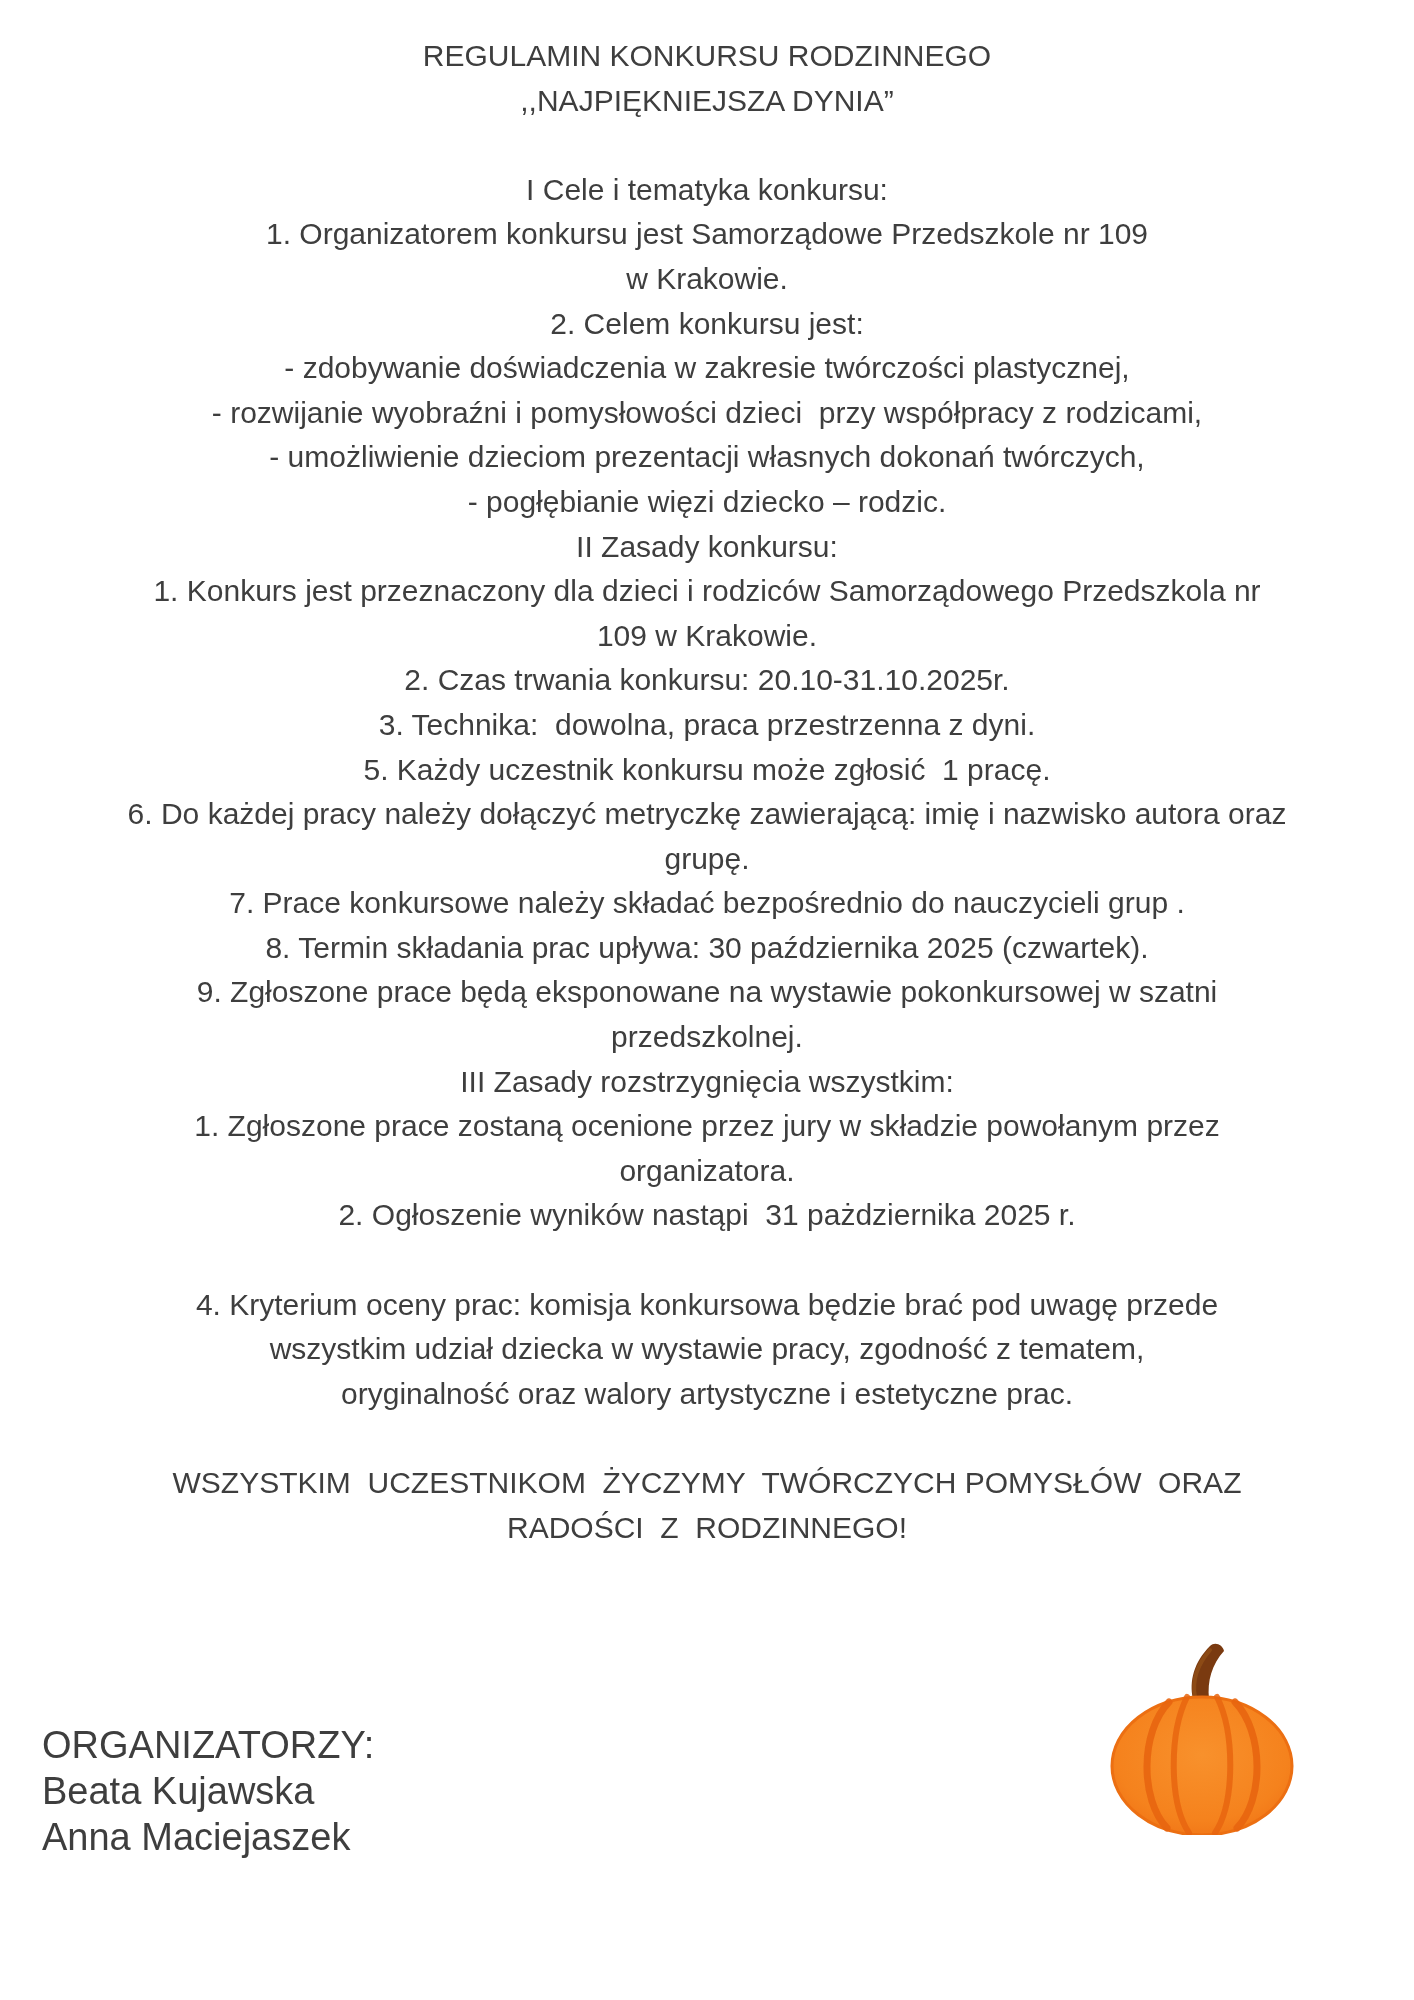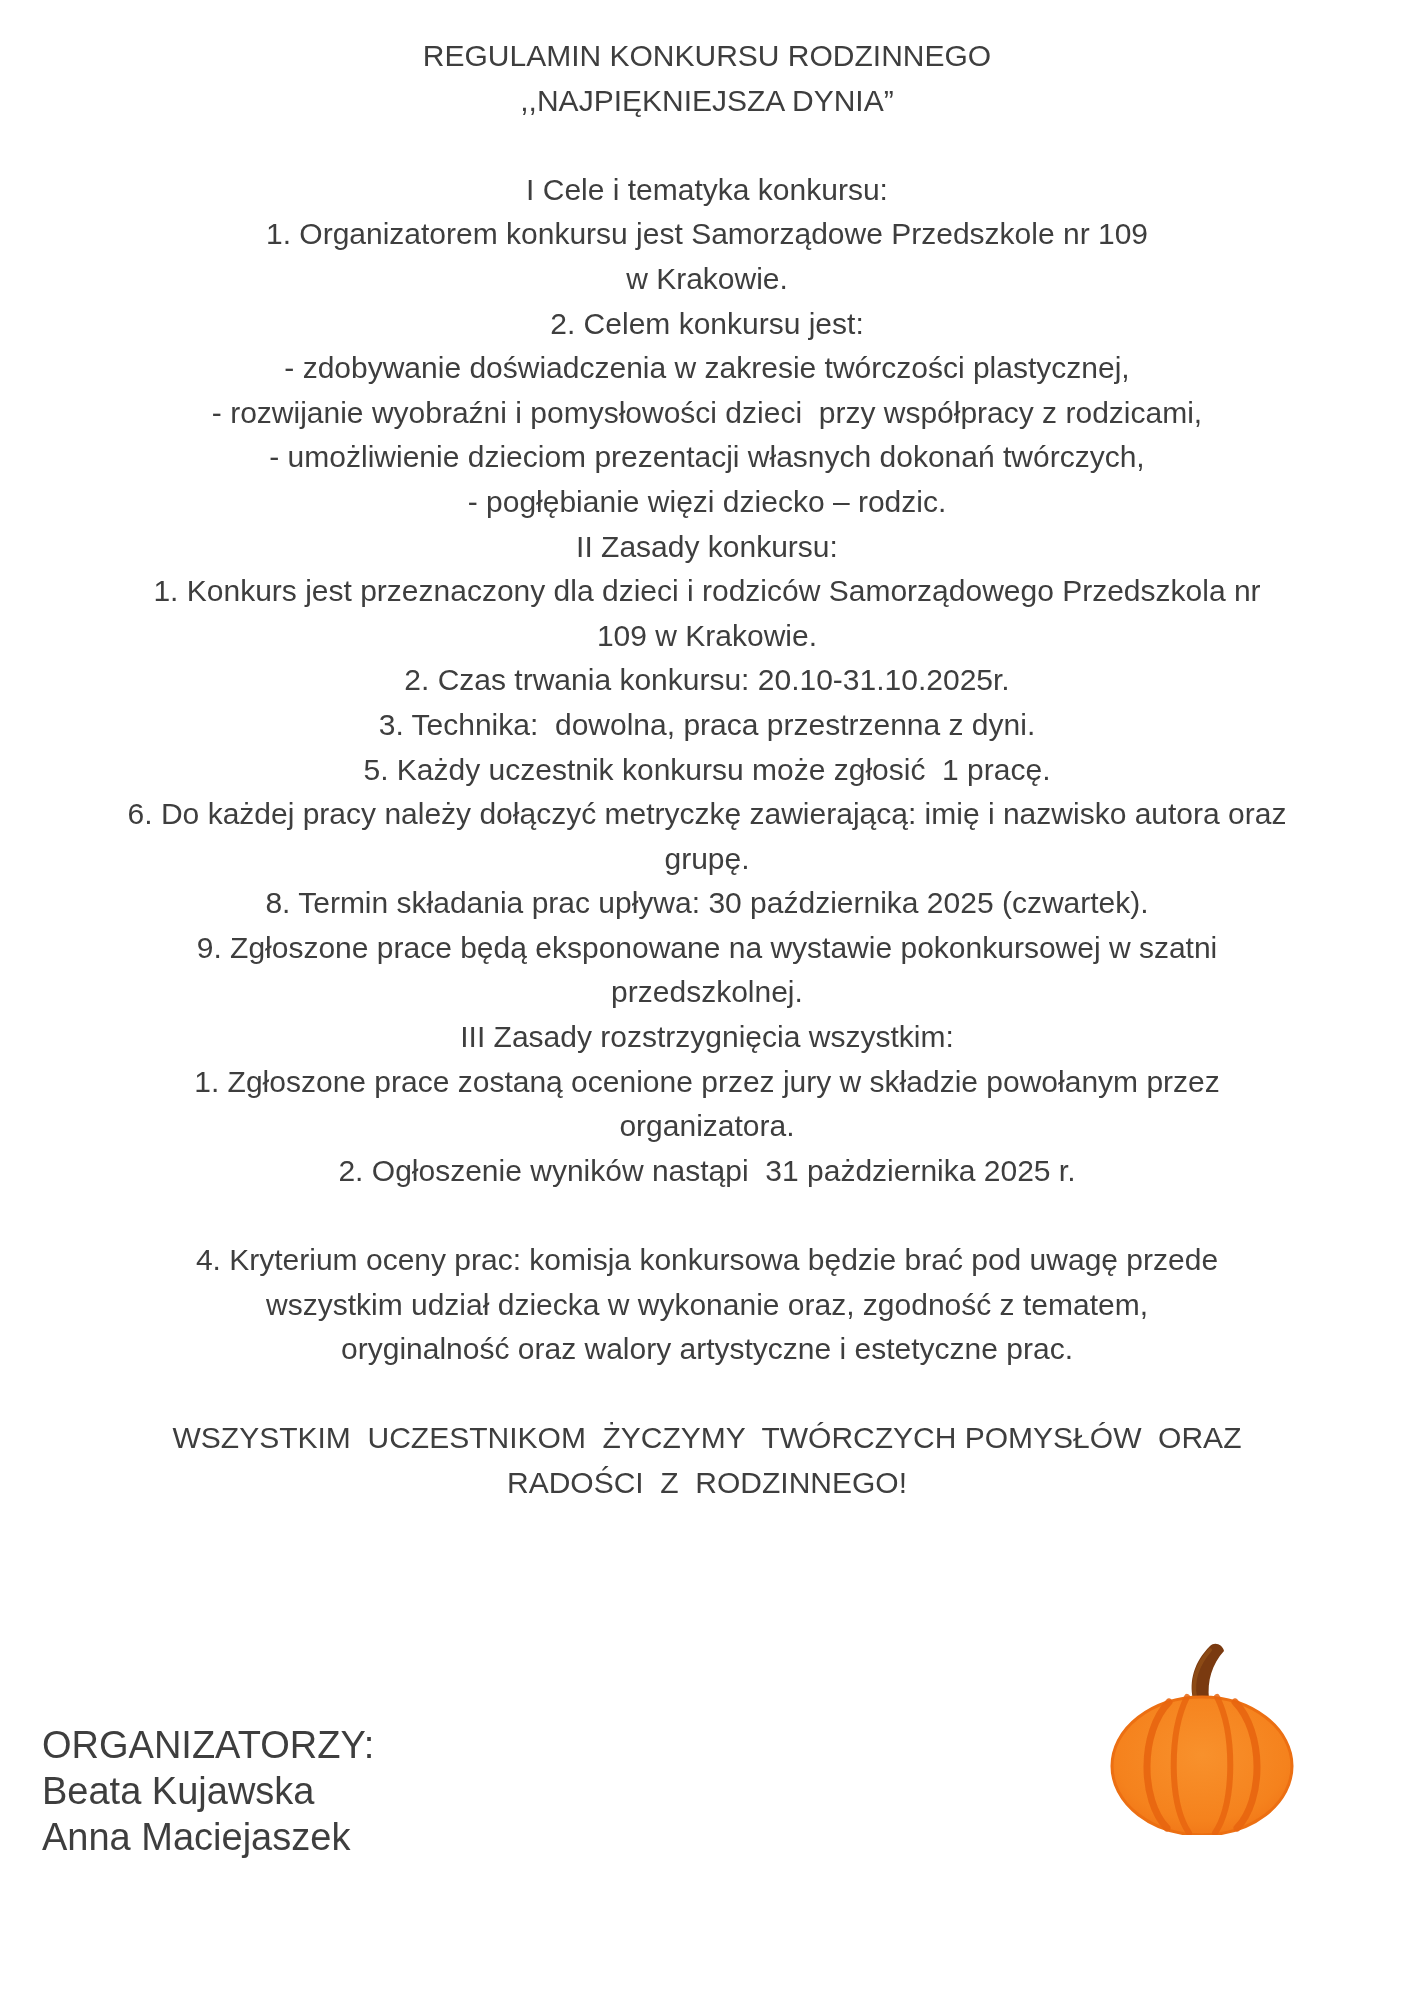--- a/index.html
+++ b/index.html
@@ -66,30 +66,31 @@
         <div class="doc-line">- umożliwienie dzieciom prezentacji własnych dokonań twórczych,</div>
         <div class="doc-line">- pogłębianie więzi dziecko – rodzic.</div>
         <div class="doc-line">II Zasady konkursu:</div>
         <div class="doc-line">1. Konkurs jest przeznaczony dla dzieci i rodziców Samorządowego Przedszkola nr</div>
         <div class="doc-line">109 w Krakowie.</div>
         <div class="doc-line">2. Czas trwania konkursu: 20.10-31.10.2025r.</div>
         <div class="doc-line">3. Technika:  dowolna, praca przestrzenna z dyni.</div>
         <div class="doc-line">5. Każdy uczestnik konkursu może zgłosić  1 pracę.</div>
         <div class="doc-line">6. Do każdej pracy należy dołączyć metryczkę zawierającą: imię i nazwisko autora oraz</div>
         <div class="doc-line">grupę.</div>
+        <div class="doc-line">7. Prace konkursowe należy składać bezpośrednio do nauczycieli grup .</div>
         <div class="doc-line">8. Termin składania prac upływa: 30 października 2025 (czwartek).</div>
         <div class="doc-line">9. Zgłoszone prace będą eksponowane na wystawie pokonkursowej w szatni</div>
         <div class="doc-line">przedszkolnej.</div>
         <div class="doc-line">III Zasady rozstrzygnięcia wszystkim:</div>
         <div class="doc-line">1. Zgłoszone prace zostaną ocenione przez jury w składzie powołanym przez</div>
         <div class="doc-line">organizatora.</div>
         <div class="doc-line">2. Ogłoszenie wyników nastąpi  31 pażdziernika 2025 r.</div>
         <div class="doc-line"></div>
         <div class="doc-line">4. Kryterium oceny prac: komisja konkursowa będzie brać pod uwagę przede</div>
-        <div class="doc-line">wszystkim udział dziecka w wykonanie oraz, zgodność z tematem,</div>
+        <div class="doc-line">wszystkim udział dziecka w wystawie pracy, zgodność z tematem,</div>
         <div class="doc-line">oryginalność oraz walory artystyczne i estetyczne prac.</div>
         <div class="doc-line"></div>
         <div class="doc-line">WSZYSTKIM  UCZESTNIKOM  ŻYCZYMY  TWÓRCZYCH POMYSŁÓW  ORAZ</div>
         <div class="doc-line">RADOŚCI  Z  RODZINNEGO!</div>
       </div>
   </div>
 
   <div class="organizers">
     <div class="org-line">ORGANIZATORZY:</div>
     <div>

